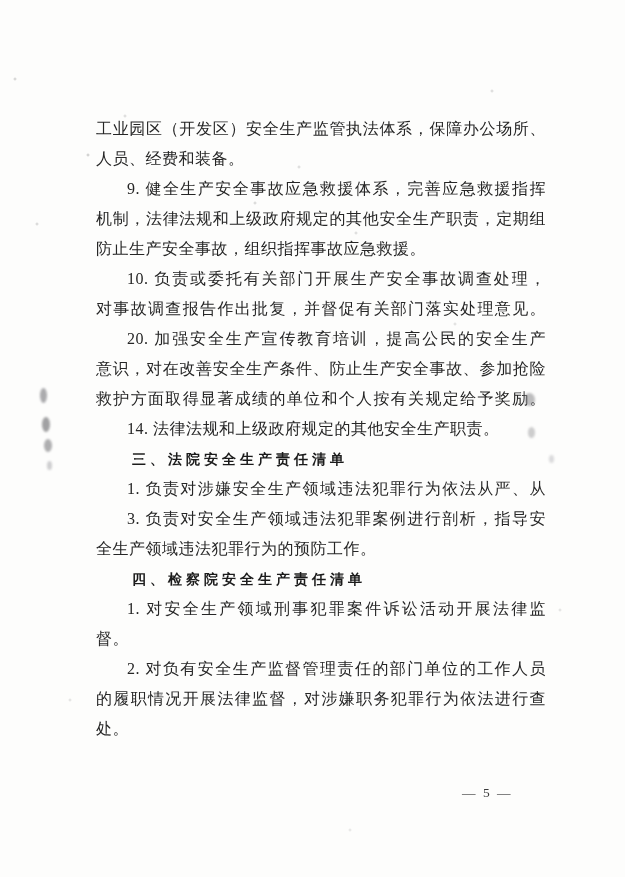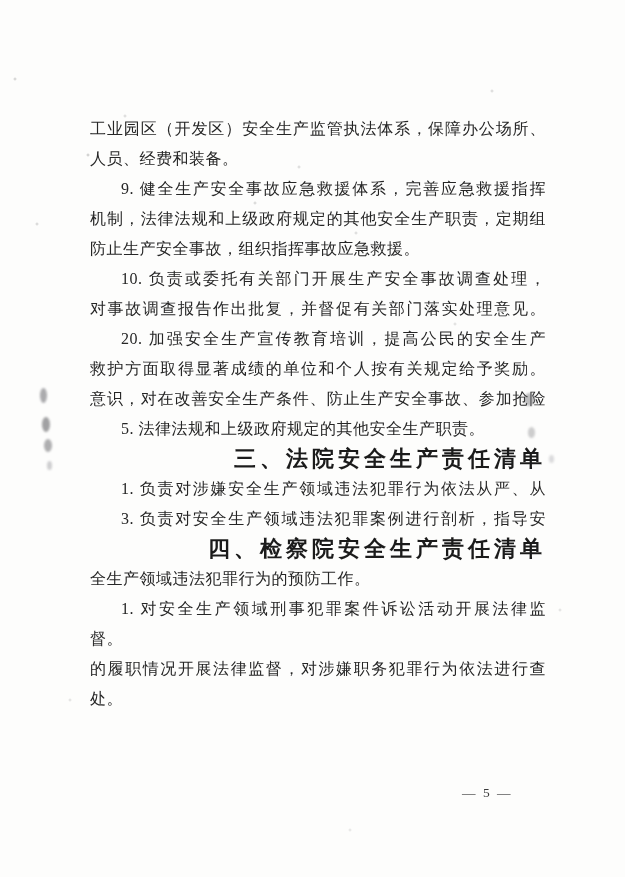--- a/index.html
+++ b/index.html
@@ -38,38 +38,38 @@
     color: #262626;
     filter: blur(0.3px);
   }
   .line {
     height: 30px;
     line-height: 30px;
     font-size: 16px;
     letter-spacing: 0.5px;
     white-space: nowrap;
     text-align: left;
+    margin-left: 6px;
   }
   .line.justify {
     white-space: normal;
     text-align: justify;
     text-align-last: justify;
     text-justify: inter-character;
   }
   .line.indent {
     padding-left: 31px;
   }
   .line.heading {
     font-family: "Liberation Sans", sans-serif;
     font-weight: bold;
     color: #1b1b1b;
     letter-spacing: 4px;
     padding-left: 36px;
-    font-size: 22px;
-    text-align: right;
+    font-size: 14px;
   }
   .page-number {
     position: absolute;
     left: 462px;
     top: 781px;
     font-size: 13.5px;
     line-height: 24px;
     letter-spacing: 2px;
     color: #3a3a3a;
     filter: blur(0.3px);
@@ -95,30 +95,31 @@
 
   <div class="text-block">
     <div class="line justify">工业园区（开发区）安全生产监管执法体系，保障办公场所、</div>
     <div class="line">人员、经费和装备。</div>
     <div class="line indent justify">9. 健全生产安全事故应急救援体系，完善应急救援指挥</div>
     <div class="line justify">机制，法律法规和上级政府规定的其他安全生产职责，定期组</div>
     <div class="line">防止生产安全事故，组织指挥事故应急救援。</div>
     <div class="line indent justify">10. 负责或委托有关部门开展生产安全事故调查处理，</div>
     <div class="line justify">对事故调查报告作出批复，并督促有关部门落实处理意见。</div>
     <div class="line indent justify">20. 加强安全生产宣传教育培训，提高公民的安全生产</div>
+    <div class="line justify">意识，对在改善安全生产条件、防止生产安全事故、参加抢险</div>
     <div class="line justify">救护方面取得显著成绩的单位和个人按有关规定给予奖励。</div>
-    <div class="line justify">意识，对在改善安全生产条件、防止生产安全事故、参加抢险</div>
-    <div class="line indent">5. 法律法规和上级政府规定的其他安全生产职责。</div>
+    <div class="line indent">14. 法律法规和上级政府规定的其他安全生产职责。</div>
     <div class="line heading">三、法院安全生产责任清单</div>
     <div class="line indent justify">1. 负责对涉嫌安全生产领域违法犯罪行为依法从严、从</div>
     <div class="line indent justify">3. 负责对安全生产领域违法犯罪案例进行剖析，指导安</div>
+    <div class="line">全生产领域违法犯罪行为的预防工作。</div>
     <div class="line heading">四、检察院安全生产责任清单</div>
-    <div class="line">全生产领域违法犯罪行为的预防工作。</div>
     <div class="line indent justify">1. 对安全生产领域刑事犯罪案件诉讼活动开展法律监</div>
     <div class="line">督。</div>
+    <div class="line indent justify">2. 对负有安全生产监督管理责任的部门单位的工作人员</div>
     <div class="line justify">的履职情况开展法律监督，对涉嫌职务犯罪行为依法进行查</div>
     <div class="line">处。</div>
   </div>
 
   <div class="page-number">— 5 —</div>
 
   <div class="artifact a1"></div>
   <div class="artifact a2"></div>
   <div class="artifact a3"></div>
   <div class="artifact a4"></div>

